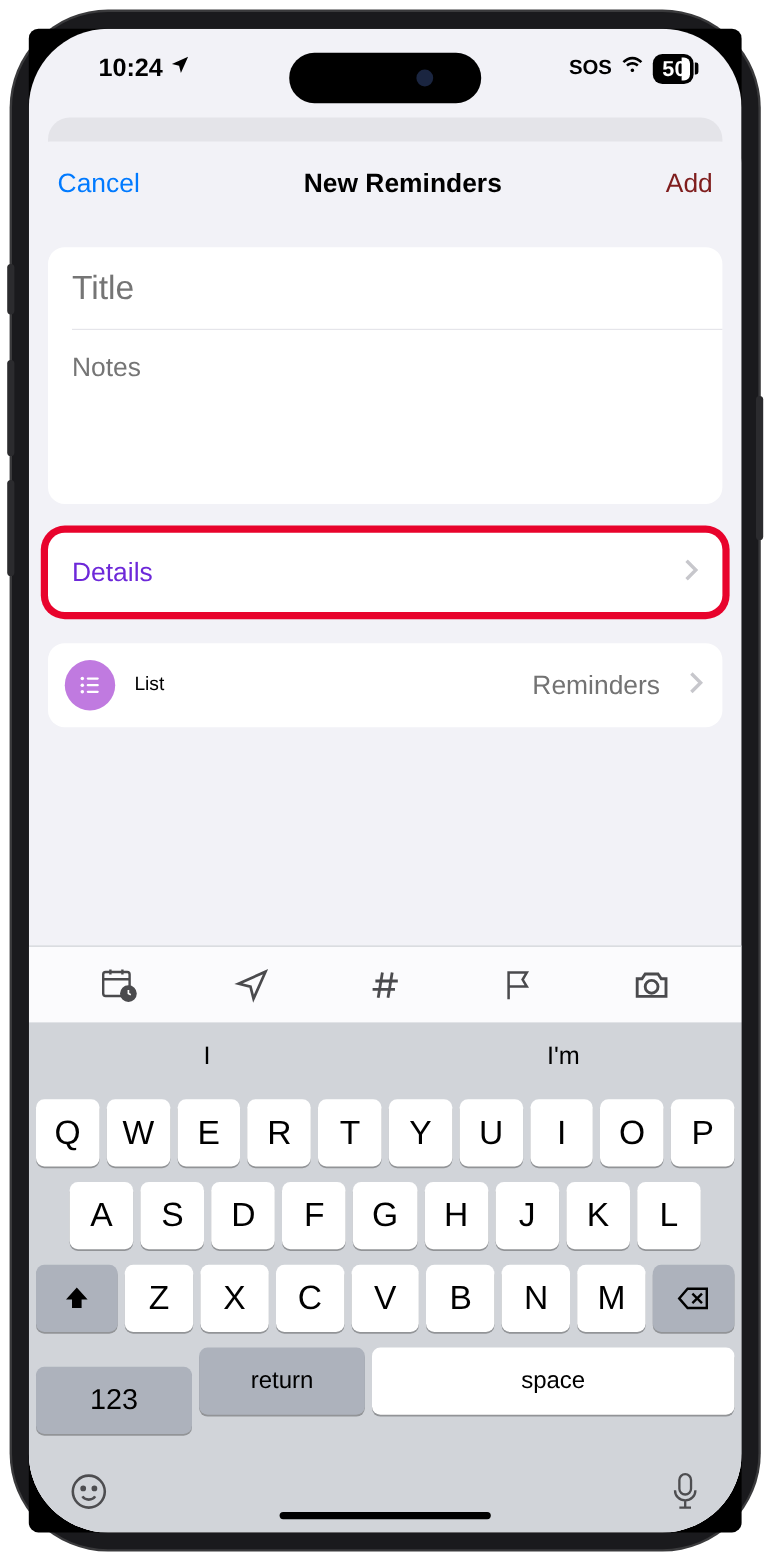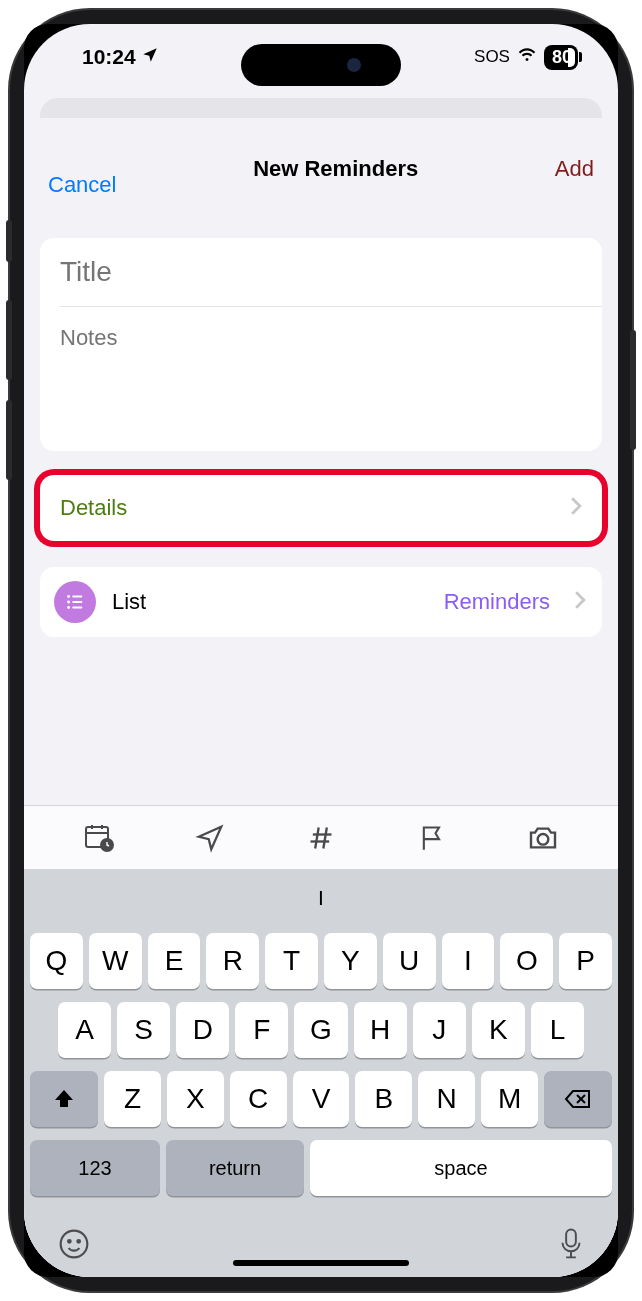--- a/index.html
+++ b/index.html
@@ -1,75 +1,75 @@
 <!DOCTYPE html>
 <html><head>
   <meta charset="utf-8">
   <style>
     * { margin: 0; padding: 0; box-sizing: border-box; font-family: -apple-system, BlinkMacSystemFont, "Helvetica Neue", sans-serif; }
     body { background: #fff; display: flex; justify-content: center; padding: 10px; }
     .phone-frame { width: 622px; height: 1281px; background: #1a1a1d; border-radius: 80px; padding: 14px; position: relative; box-shadow: 0 0 0 2px #3a3a3c; }
-    .phone-inner { width: 100%; height: 100%; background: #000; border-radius: 24px; overflow: hidden; position: relative; }
+    .phone-inner { width: 100%; height: 100%; background: #000; border-radius: 8px; overflow: hidden; position: relative; }
     .screen { width: 100%; height: 100%; background: #f2f2f7; position: relative; overflow: hidden; border-radius: 66px; }
     .notch { position: absolute; top: 20px; left: 50%; transform: translateX(-50%); width: 160px; height: 42px; background: #000; border-radius: 28px; z-index: 100; }
     .notch-dot { position: absolute; right: 40px; top: 14px; width: 14px; height: 14px; background: #1a2540; border-radius: 50%; }
     
     .status-bar { position: absolute; top: 0; left: 0; right: 0; height: 66px; display: flex; justify-content: space-between; align-items: center; padding: 0 40px; z-index: 50; color: #000; font-weight: 600; font-size: 21px; }
     .status-left { display: flex; align-items: center; gap: 5px; padding-left: 18px; }
     .status-right { display: flex; align-items: center; gap: 6px; }
     .nav-arrow { display:inline-block; }
     .battery-box { display: inline-flex; align-items: center; font-size: 18px; font-weight: 700; background: #000; color: #fff; border-radius: 8px; padding: 2px 6px 2px 8px; position: relative; }
     .battery-box::after { content: ''; position: absolute; right: -4px; top: 50%; transform: translateY(-50%); width: 3px; height: 10px; background: #000; border-radius: 0 2px 2px 0; }
     .battery-inner-white { position:absolute; right:3px; top:3px; bottom:3px; width:20%; background:#fff; border-radius:0 5px 5px 0;}
     
     .back-layer { position: absolute; top: 74px; left: 16px; right: 16px; height: 50px; background: #e4e4e9; border-radius: 18px 18px 0 0; }
     
     .sheet { position: absolute; top: 94px; left: 0; right: 0; bottom: 0; background: #f2f2f7; border-radius: 18px 18px 0 0; display: flex; flex-direction: column; }
     
     .sheet-header { display: flex; justify-content: space-between; align-items: center; padding: 22px 24px; }
-    .header-btn-left { color: #007aff; font-size: 22px; font-weight: 400; margin-top: 32px; }
+    .header-btn-left { color: #007aff; font-size: 22px; font-weight: 400; }
     .header-title { font-size: 22px; font-weight: 600; color: #000; }
     .header-btn-right { color: #7f1d1d; font-size: 22px; font-weight: 400; }
     
     .content { padding: 0 16px; flex: 1; }
     
     .card { background: #fff; border-radius: 14px; margin-top: 18px; }
     .title-field { padding: 18px 20px; font-size: 28px; color: #7f1d1d; border: none; width: 100%; background: transparent; }
     .divider { height: 1px; background: #e5e5ea; margin-left: 20px; }
     .notes-field { padding: 18px 20px; font-size: 22px; color: #bcbcc1; border: none; width: 100%; height: 140px; background: transparent; resize: none; }
     
     .details-card { background: #fff; border-radius: 14px; margin-top: 24px; position: relative; box-shadow: 0 0 0 6px #e8032c; }
     .details-row { display: flex; justify-content: space-between; align-items: center; padding: 20px 20px; }
-    .details-label { font-size: 22px; color: #4d7c0f; }
+    .details-label { font-size: 22px; color: #6d28d9; }
     
     .list-card { background: #fff; border-radius: 14px; margin-top: 26px; }
     .list-row { display: flex; align-items: center; padding: 14px 16px 14px 14px; gap: 16px; }
     .list-icon { width: 42px; height: 42px; background: #c07ae0; border-radius: 50%; display: flex; align-items: center; justify-content: center; flex-shrink: 0; }
     .list-icon svg { width: 22px; height: 22px; }
-    .list-label { font-size: 22px; color: #000; flex: 1; }
-    .list-value { font-size: 22px; color: #8b5cf6; margin-right: 8px; }
+    .list-label { font-size: 16px; color: #000; flex: 1; }
+    .list-value { font-size: 22px; color: #737373; margin-right: 8px; }
     
     .chevron { color: #c7c7cc; }
     
     .keyboard-area { background: #d1d4d9; margin-top: auto; }
     .quickbar { background: #fbfbfd; border-top: 1px solid #d1d4d9; display: flex; justify-content: space-around; align-items: center; height: 64px; padding: 0 20px; }
     .quickbar-icon { color: #4a4a4d; display:flex; align-items:center; justify-content:center; width:40px; height:40px; }
     
     .suggestions { display: flex; height: 58px; align-items: center; }
     .sugg-item { flex: 1; text-align: center; font-size: 21px; color: #000; position: relative; }
     .sugg-item:not(:last-child)::after { content: ''; position: absolute; right: 0; top: 16px; bottom: 16px; width: 1px; background: #b4b7bd; }
     
     .key-rows { padding: 6px 6px 0; }
     .key-row { display: flex; gap: 6px; margin-bottom: 13px; justify-content: center; }
     .key { background: #fff; border-radius: 7px; box-shadow: 0 1.5px 0 rgba(0,0,0,.3); height: 56px; display: flex; align-items: center; justify-content: center; font-size: 28px; color: #000; flex: 1; }
     .key-special { background: #adb2bc; }
     .row-2 { padding: 0 28px; }
     .shift-key, .del-key { flex: 0 0 68px; }
     .key-space { flex: 1; font-size: 20px; }
-    .key-123 { flex: 0 0 130px; font-size: 20px; }
+    .key-123 { flex: 0 0 130px; font-size: 24px; margin-top: 16px; }
     .key-return { flex: 0 0 138px; font-size: 20px; }
     
     .bottom-bar { display: flex; justify-content: space-between; align-items: center; padding: 18px 34px 12px; }
     .bottom-icon { color: #4d4d50; }
     
     .home-indicator { position: absolute; bottom: 11px; left: 50%; transform: translateX(-50%); width: 176px; height: 6px; background: #000; border-radius: 4px; z-index: 200; }
     
     .side-btn { position: absolute; background: #2b2b2e; border-radius: 3px; }
     .vol-u { left: -4px; top: 290px; width: 6px; height: 80px; }
     .vol-d { left: -4px; top: 390px; width: 6px; height: 80px; }
@@ -93,28 +93,28 @@
       <div class="status-bar">
         <div class="status-left">
           <span>10:24</span>
           <span class="nav-arrow">
             <svg width="18" height="18" viewBox="0 0 24 24" fill="#000">
                 <path d="M3 11l18-8-8 18-2-8-8-2z"></path>
               </svg>
           </span>
         </div>
         <div class="status-right">
-          <span style="font-size:17px;font-weight:400;text-align:center;">SOS</span>
+          <span style="font-size:17px;font-weight:700;text-align:center;">SOS</span>
           <span>
             <svg width="22" height="18" viewBox="0 0 24 24" fill="#000">
                 <path d="M12 20c1 0 2-1 2-2s-1-2-2-2-2 1-2 2 1 2 2 2zm-5-6c1.3-1.3 3-2 5-2s3.7.7 5 2l2-2c-1.9-1.9-4.4-3-7-3s-5.1 1.1-7 3l2 2zm-4-4c2.4-2.4 5.6-4 9-4s6.6 1.6 9 4l2-2C20 5 16.2 3 12 3S4 5 1 8l2 2z"></path>
               </svg>
           </span>
           <span class="battery-box">
-            <span>80</span>
+            <span>50</span>
             <span class="battery-inner-white"></span>
           </span>
         </div>
       </div>
 
       <div class="back-layer"></div>
 
       <div class="sheet">
         <div class="sheet-header">
           <span class="header-btn-left">Cancel</span>
@@ -196,20 +196,21 @@
             <span class="quickbar-icon">
               <svg width="32" height="28" viewBox="0 0 24 20" fill="none" stroke="#4a4a4d" stroke-width="1.8">
                   <path d="M3 6h3l2-3h8l2 3h3v11H3z"></path>
                   <circle cx="12" cy="11" r="4"></circle>
                 </svg>
             </span>
           </div>
 
           <div class="suggestions">
             <div class="sugg-item">I</div>
+            <div class="sugg-item">I'm</div>
           </div>
 
           <div class="key-rows">
             <div class="key-row" id="krow1">
                 <div class="key">Q</div>
                 <div class="key">W</div>
                 <div class="key">E</div>
                 <div class="key">R</div>
                 <div class="key">T</div>
                 <div class="key">Y</div>

